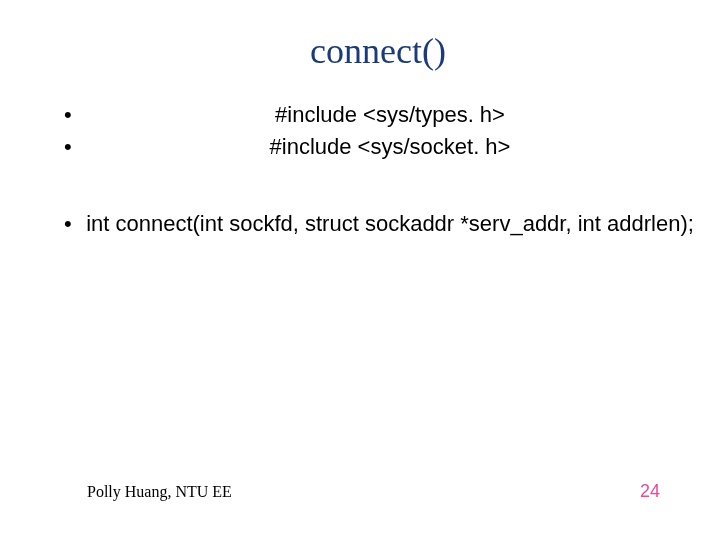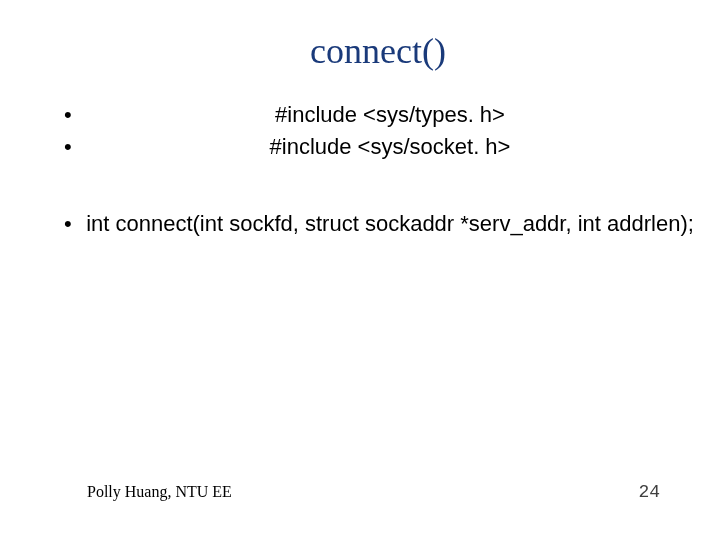--- a/index.html
+++ b/index.html
@@ -71,23 +71,23 @@
       justify-content: space-between;
       align-items: baseline;
       margin-left: 27px;
     }
     .footer-author {
       font-family: "Times New Roman", Times, serif;
       font-size: 16px;
       color: #000000;
     }
     .footer-page {
-      font-family: Liberation Mono, monospace;
+      font-family: Liberation Sans, sans-serif;
       font-size: 18px;
-      color: #404040;
+      color: #ec4899;
       text-align: center;
     }
   </style>
 </head>
 <body>
 
 <div class="slide">
 
   <div class="title-block">
     <div class="title-function">connect()</div>

